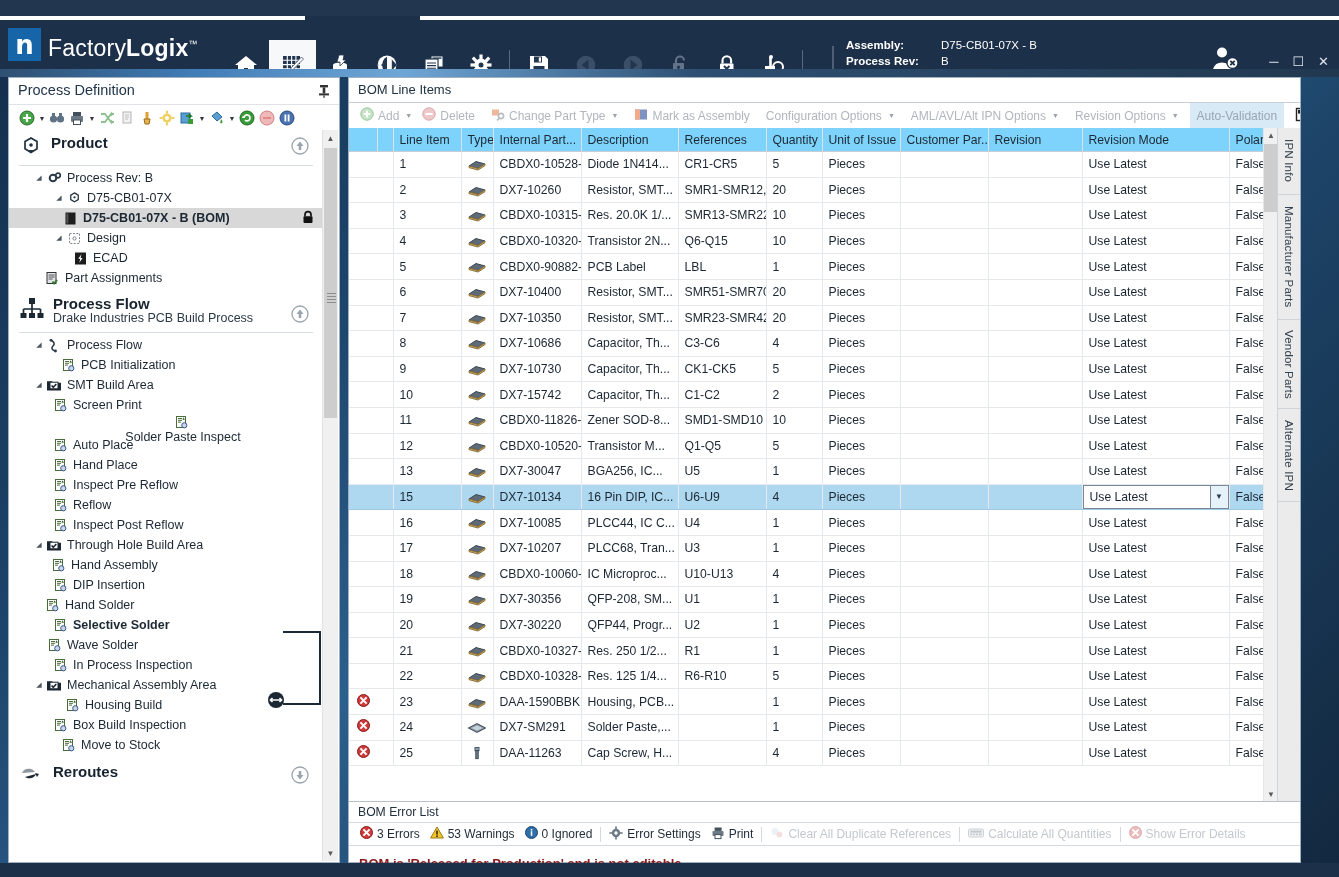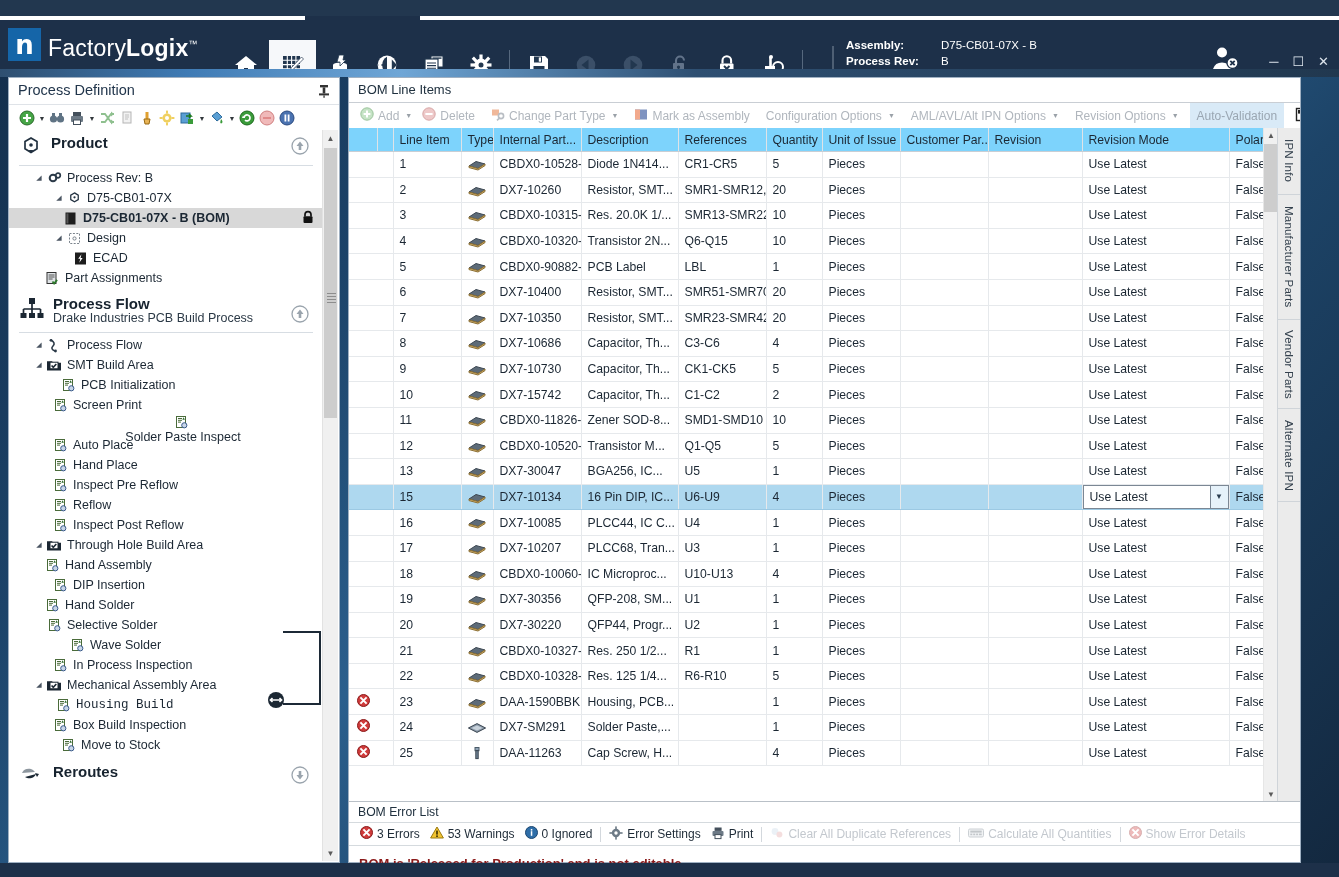--- a/index.html
+++ b/index.html
@@ -527,43 +527,43 @@
               <span class="exp">◢</span>
               <span class="nico">
                 <svg width="15" height="15">
                   <path d="M4 2 q5 3 2 6 q-3 3 2 5" stroke="#2b3a48" stroke-width="1.6" fill="none"></path>
                   <circle cx="4" cy="2.3" r="1.4" fill="#2b3a48"></circle>
                   <circle cx="8.5" cy="13" r="1.4" fill="#2b3a48"></circle>
                 </svg>
               </span>
               <span class="ntxt">Process Flow</span>
             </div>
+            <div class="node" style="padding-left: 38px;">
+              <span class="exp"></span>
+              <span class="nico">
+                <svg width="15" height="15">
+                  <rect x="2.5" y="1.5" width="9" height="11" fill="#fff" stroke="#4a6b3a"></rect>
+                  <path d="M4 3.5h4M4 5.3h4M4 7.1h3" stroke="#4a6b3a"></path>
+                  <path d="M9.6 2.2l1.3 2.6-2.6 0Z" fill="#2d6b2d"></path>
+                  <circle cx="10.3" cy="10.3" r="2.6" fill="#c8d6e8" stroke="#3a5a8a"></circle>
+                </svg>
+              </span>
+              <span class="ntxt">PCB Initialization</span>
+            </div>
             <div class="node" style="padding-left: 24px;">
               <span class="exp">◢</span>
               <span class="nico">
                 <svg width="16" height="14">
                   <path d="M1 3.2h5l1.4 1.6H15v7.6H1Z" fill="#1b2733"></path>
                   <rect x="4" y="4.2" width="8" height="6.6" fill="#fff" stroke="#1b2733"></rect>
                   <path d="M5.6 7.4l1.7 2 3-3.4" stroke="#1b2733" stroke-width="1.6" fill="none"></path>
                 </svg>
               </span>
               <span class="ntxt">SMT Build Area</span>
             </div>
-            <div class="node" style="padding-left: 38px;">
-              <span class="exp"></span>
-              <span class="nico">
-                <svg width="15" height="15">
-                  <rect x="2.5" y="1.5" width="9" height="11" fill="#fff" stroke="#4a6b3a"></rect>
-                  <path d="M4 3.5h4M4 5.3h4M4 7.1h3" stroke="#4a6b3a"></path>
-                  <path d="M9.6 2.2l1.3 2.6-2.6 0Z" fill="#2d6b2d"></path>
-                  <circle cx="10.3" cy="10.3" r="2.6" fill="#c8d6e8" stroke="#3a5a8a"></circle>
-                </svg>
-              </span>
-              <span class="ntxt">PCB Initialization</span>
-            </div>
             <div class="node" style="padding-left: 30px;">
               <span class="exp"></span>
               <span class="nico">
                 <svg width="15" height="15">
                   <rect x="2.5" y="1.5" width="9" height="11" fill="#fff" stroke="#4a6b3a"></rect>
                   <path d="M4 3.5h4M4 5.3h4M4 7.1h3" stroke="#4a6b3a"></path>
                   <path d="M9.6 2.2l1.3 2.6-2.6 0Z" fill="#2d6b2d"></path>
                   <circle cx="10.3" cy="10.3" r="2.6" fill="#c8d6e8" stroke="#3a5a8a"></circle>
                 </svg>
               </span>
@@ -645,69 +645,69 @@
               <span class="exp">◢</span>
               <span class="nico">
                 <svg width="16" height="14">
                   <path d="M1 3.2h5l1.4 1.6H15v7.6H1Z" fill="#1b2733"></path>
                   <rect x="4" y="4.2" width="8" height="6.6" fill="#fff" stroke="#1b2733"></rect>
                   <path d="M5.6 7.4l1.7 2 3-3.4" stroke="#1b2733" stroke-width="1.6" fill="none"></path>
                 </svg>
               </span>
               <span class="ntxt">Through Hole Build Area</span>
             </div>
+            <div class="node" style="padding-left: 28px;">
+              <span class="exp"></span>
+              <span class="nico">
+                <svg width="15" height="15">
+                  <rect x="2.5" y="1.5" width="9" height="11" fill="#fff" stroke="#4a6b3a"></rect>
+                  <path d="M4 3.5h4M4 5.3h4M4 7.1h3" stroke="#4a6b3a"></path>
+                  <path d="M9.6 2.2l1.3 2.6-2.6 0Z" fill="#2d6b2d"></path>
+                  <circle cx="10.3" cy="10.3" r="2.6" fill="#c8d6e8" stroke="#3a5a8a"></circle>
+                </svg>
+              </span>
+              <span class="ntxt">Hand Assembly</span>
+            </div>
+            <div class="node" style="padding-left: 30px;">
+              <span class="exp"></span>
+              <span class="nico">
+                <svg width="15" height="15">
+                  <rect x="2.5" y="1.5" width="9" height="11" fill="#fff" stroke="#4a6b3a"></rect>
+                  <path d="M4 3.5h4M4 5.3h4M4 7.1h3" stroke="#4a6b3a"></path>
+                  <path d="M9.6 2.2l1.3 2.6-2.6 0Z" fill="#2d6b2d"></path>
+                  <circle cx="10.3" cy="10.3" r="2.6" fill="#c8d6e8" stroke="#3a5a8a"></circle>
+                </svg>
+              </span>
+              <span class="ntxt">DIP Insertion</span>
+            </div>
             <div class="node" style="padding-left: 22px;">
               <span class="exp"></span>
               <span class="nico">
                 <svg width="15" height="15">
                   <rect x="2.5" y="1.5" width="9" height="11" fill="#fff" stroke="#4a6b3a"></rect>
                   <path d="M4 3.5h4M4 5.3h4M4 7.1h3" stroke="#4a6b3a"></path>
                   <path d="M9.6 2.2l1.3 2.6-2.6 0Z" fill="#2d6b2d"></path>
                   <circle cx="10.3" cy="10.3" r="2.6" fill="#c8d6e8" stroke="#3a5a8a"></circle>
                 </svg>
               </span>
-              <span class="ntxt">Hand Assembly</span>
-            </div>
-            <div class="node" style="padding-left: 30px;">
-              <span class="exp"></span>
-              <span class="nico">
-                <svg width="15" height="15">
-                  <rect x="2.5" y="1.5" width="9" height="11" fill="#fff" stroke="#4a6b3a"></rect>
-                  <path d="M4 3.5h4M4 5.3h4M4 7.1h3" stroke="#4a6b3a"></path>
-                  <path d="M9.6 2.2l1.3 2.6-2.6 0Z" fill="#2d6b2d"></path>
-                  <circle cx="10.3" cy="10.3" r="2.6" fill="#c8d6e8" stroke="#3a5a8a"></circle>
-                </svg>
-              </span>
-              <span class="ntxt">DIP Insertion</span>
-            </div>
-            <div class="node" style="padding-left: 22px;">
-              <span class="exp"></span>
-              <span class="nico">
-                <svg width="15" height="15">
-                  <rect x="2.5" y="1.5" width="9" height="11" fill="#fff" stroke="#4a6b3a"></rect>
-                  <path d="M4 3.5h4M4 5.3h4M4 7.1h3" stroke="#4a6b3a"></path>
-                  <path d="M9.6 2.2l1.3 2.6-2.6 0Z" fill="#2d6b2d"></path>
-                  <circle cx="10.3" cy="10.3" r="2.6" fill="#c8d6e8" stroke="#3a5a8a"></circle>
-                </svg>
-              </span>
               <span class="ntxt">Hand Solder</span>
             </div>
+            <div class="node" style="padding-left: 30px; font-weight: bold;">
+              <span class="exp"></span>
+              <span class="nico">
+                <svg width="15" height="15">
+                  <rect x="2.5" y="1.5" width="9" height="11" fill="#fff" stroke="#4a6b3a"></rect>
+                  <path d="M4 3.5h4M4 5.3h4M4 7.1h3" stroke="#4a6b3a"></path>
+                  <path d="M9.6 2.2l1.3 2.6-2.6 0Z" fill="#2d6b2d"></path>
+                  <circle cx="10.3" cy="10.3" r="2.6" fill="#c8d6e8" stroke="#3a5a8a"></circle>
+                </svg>
+              </span>
+              <span class="ntxt">Selective Solder</span>
+            </div>
             <div class="node" style="padding-left: 24px;">
-              <span class="exp"></span>
-              <span class="nico">
-                <svg width="15" height="15">
-                  <rect x="2.5" y="1.5" width="9" height="11" fill="#fff" stroke="#4a6b3a"></rect>
-                  <path d="M4 3.5h4M4 5.3h4M4 7.1h3" stroke="#4a6b3a"></path>
-                  <path d="M9.6 2.2l1.3 2.6-2.6 0Z" fill="#2d6b2d"></path>
-                  <circle cx="10.3" cy="10.3" r="2.6" fill="#c8d6e8" stroke="#3a5a8a"></circle>
-                </svg>
-              </span>
-              <span class="ntxt">Selective Solder</span>
-            </div>
-            <div class="node" style="padding-left: 47px;">
               <span class="exp"></span>
               <span class="nico">
                 <svg width="15" height="15">
                   <rect x="2.5" y="1.5" width="9" height="11" fill="#fff" stroke="#4a6b3a"></rect>
                   <path d="M4 3.5h4M4 5.3h4M4 7.1h3" stroke="#4a6b3a"></path>
                   <path d="M9.6 2.2l1.3 2.6-2.6 0Z" fill="#2d6b2d"></path>
                   <circle cx="10.3" cy="10.3" r="2.6" fill="#c8d6e8" stroke="#3a5a8a"></circle>
                 </svg>
               </span>
               <span class="ntxt">Wave Solder</span>
@@ -728,21 +728,21 @@
               <span class="exp">◢</span>
               <span class="nico">
                 <svg width="16" height="14">
                   <path d="M1 3.2h5l1.4 1.6H15v7.6H1Z" fill="#1b2733"></path>
                   <rect x="4" y="4.2" width="8" height="6.6" fill="#fff" stroke="#1b2733"></rect>
                   <path d="M5.6 7.4l1.7 2 3-3.4" stroke="#1b2733" stroke-width="1.6" fill="none"></path>
                 </svg>
               </span>
               <span class="ntxt">Mechanical Assembly Area</span>
             </div>
-            <div class="node" style="padding-left: 33px; font-family: Liberation Mono, monospace;">
+            <div class="node" style="padding-left: 42px;">
               <span class="exp"></span>
               <span class="nico">
                 <svg width="15" height="15">
                   <rect x="2.5" y="1.5" width="9" height="11" fill="#fff" stroke="#4a6b3a"></rect>
                   <path d="M4 3.5h4M4 5.3h4M4 7.1h3" stroke="#4a6b3a"></path>
                   <path d="M9.6 2.2l1.3 2.6-2.6 0Z" fill="#2d6b2d"></path>
                   <circle cx="10.3" cy="10.3" r="2.6" fill="#c8d6e8" stroke="#3a5a8a"></circle>
                 </svg>
               </span>
               <span class="ntxt">Housing Build</span>

